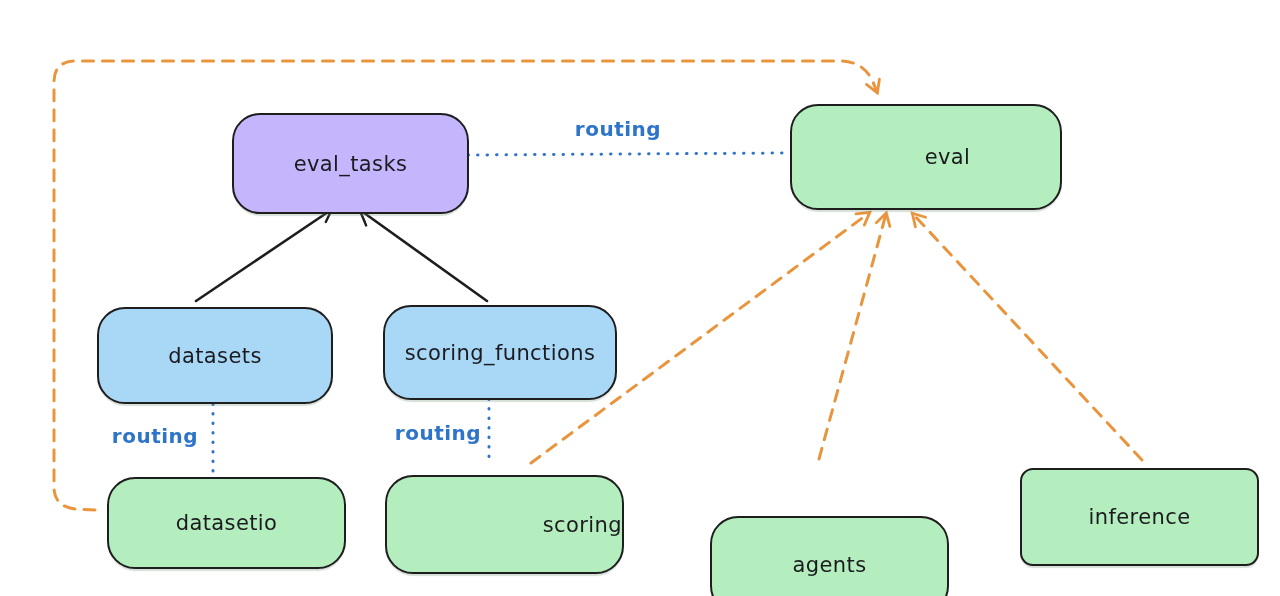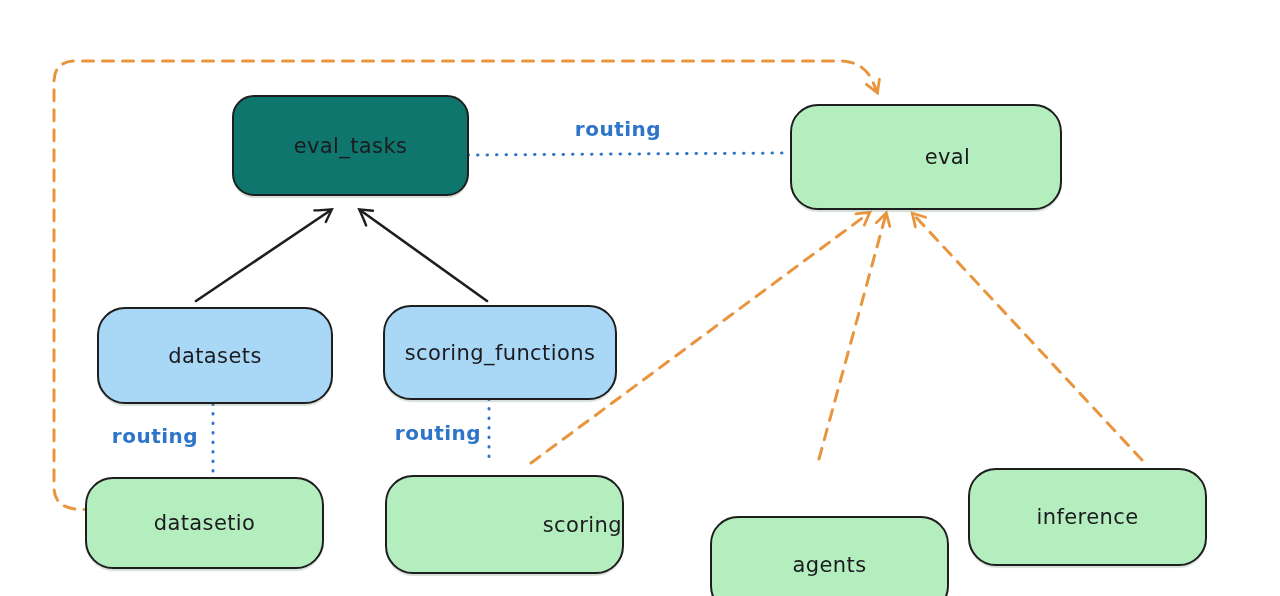--- a/index.html
+++ b/index.html
@@ -43,49 +43,49 @@
     <path class="blue-dot" d="M468 155 L785 153"></path>
     <path class="blue-dot" d="M213 404 L213 473"></path>
     <path class="blue-dot" d="M489 399 L489 465"></path>
 
     <path class="orange-dash" d="M95 510 L76 509 Q54 507 54 487 L54 82 Q54 61 76 61 L842 61 Q864 62 873 82 L877 92" marker-end="url(#mOrange)"></path>
     <path class="orange-dash" d="M531 463 L869 213" marker-end="url(#mOrange)"></path>
     <path class="orange-dash" d="M819 459 L886 214" marker-end="url(#mOrange)"></path>
     <path class="orange-dash" d="M1142 460 L913 214" marker-end="url(#mOrange)"></path>
   </svg>
 
-  <div class="node" style="left: 232px; top: 95px; width: 233px; height: 97px; background-color: #0f766e; border-radius: 22px;">
+  <div class="node" style="left: 232px; top: 113px; width: 233px; height: 97px; background-color: #c4b5fd;">
     <span>eval_tasks</span>
   </div>
 
   <div class="node" style="left: 790px; top: 104px; width: 225px; height: 102px; background-color: rgb(181, 238, 190); padding-left: 43px;">
     <span>eval</span>
   </div>
 
   <div class="node" style="left: 97px; top: 307px; width: 232px; height: 93px; background-color: rgb(169, 215, 246);">
     <span>datasets</span>
   </div>
 
   <div class="node" style="left: 383px; top: 305px; width: 230px; height: 91px; background-color: rgb(169, 215, 246);">
     <span>scoring_functions</span>
   </div>
 
-  <div class="node" style="left: 85px; top: 477px; width: 235px; height: 88px; background-color: rgb(181, 238, 190);">
+  <div class="node" style="left: 107px; top: 477px; width: 235px; height: 88px; background-color: rgb(181, 238, 190);">
     <span>datasetio</span>
   </div>
 
   <div class="node" style="left: 385px; top: 475px; width: 235px; height: 95px; background-color: rgb(181, 238, 190); justify-content: flex-end;">
     <span>scoring</span>
   </div>
 
   <div class="node" style="left: 710px; top: 468px; width: 235px; height: 94px; background-color: rgb(181, 238, 190); margin-top: 48px;">
     <span>agents</span>
   </div>
 
-  <div class="node" style="left: 968px; top: 468px; width: 235px; height: 94px; background-color: rgb(181, 238, 190);">
+  <div class="node" style="left: 1020px; top: 468px; width: 235px; height: 94px; background-color: rgb(181, 238, 190); border-radius: 13px;">
     <span>inference</span>
   </div>
 
   <div class="routing-label" style="left:566px;top:117px;width:104px;">routing</div>
 
   <div class="routing-label" style="left:105px;top:424px;width:100px;">routing</div>
 
   <div class="routing-label" style="left:388px;top:421px;width:100px;">routing</div>
 
 </div>

